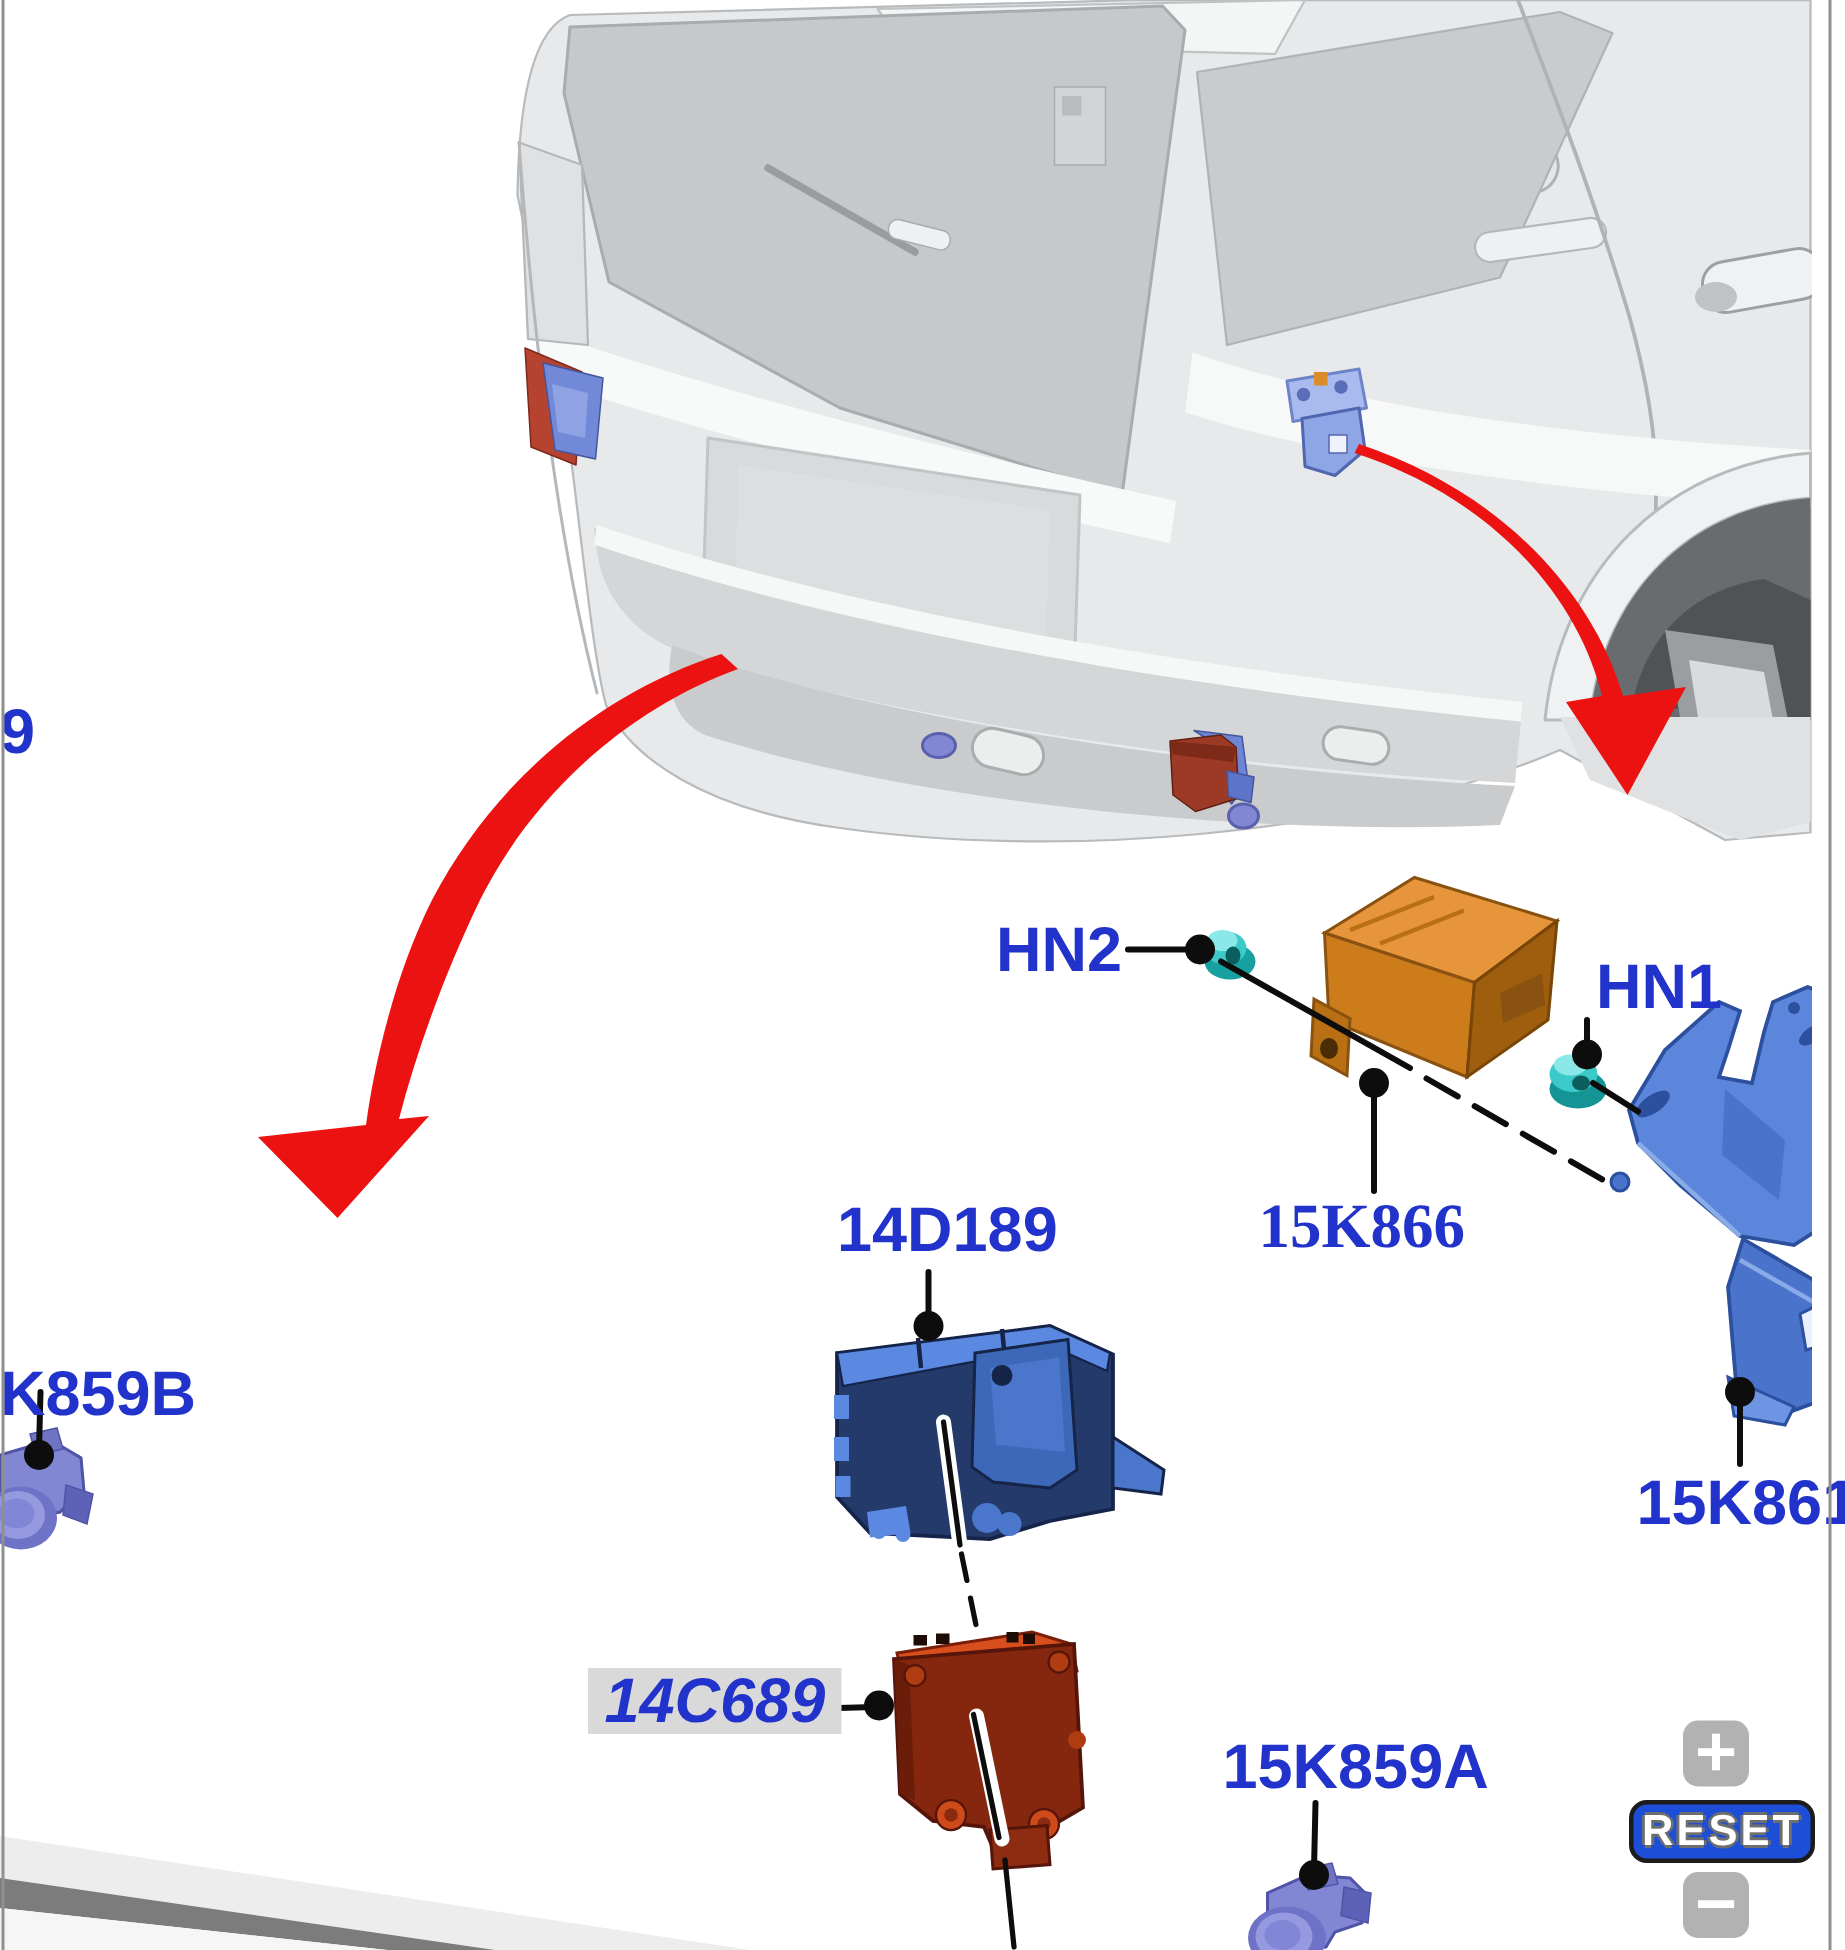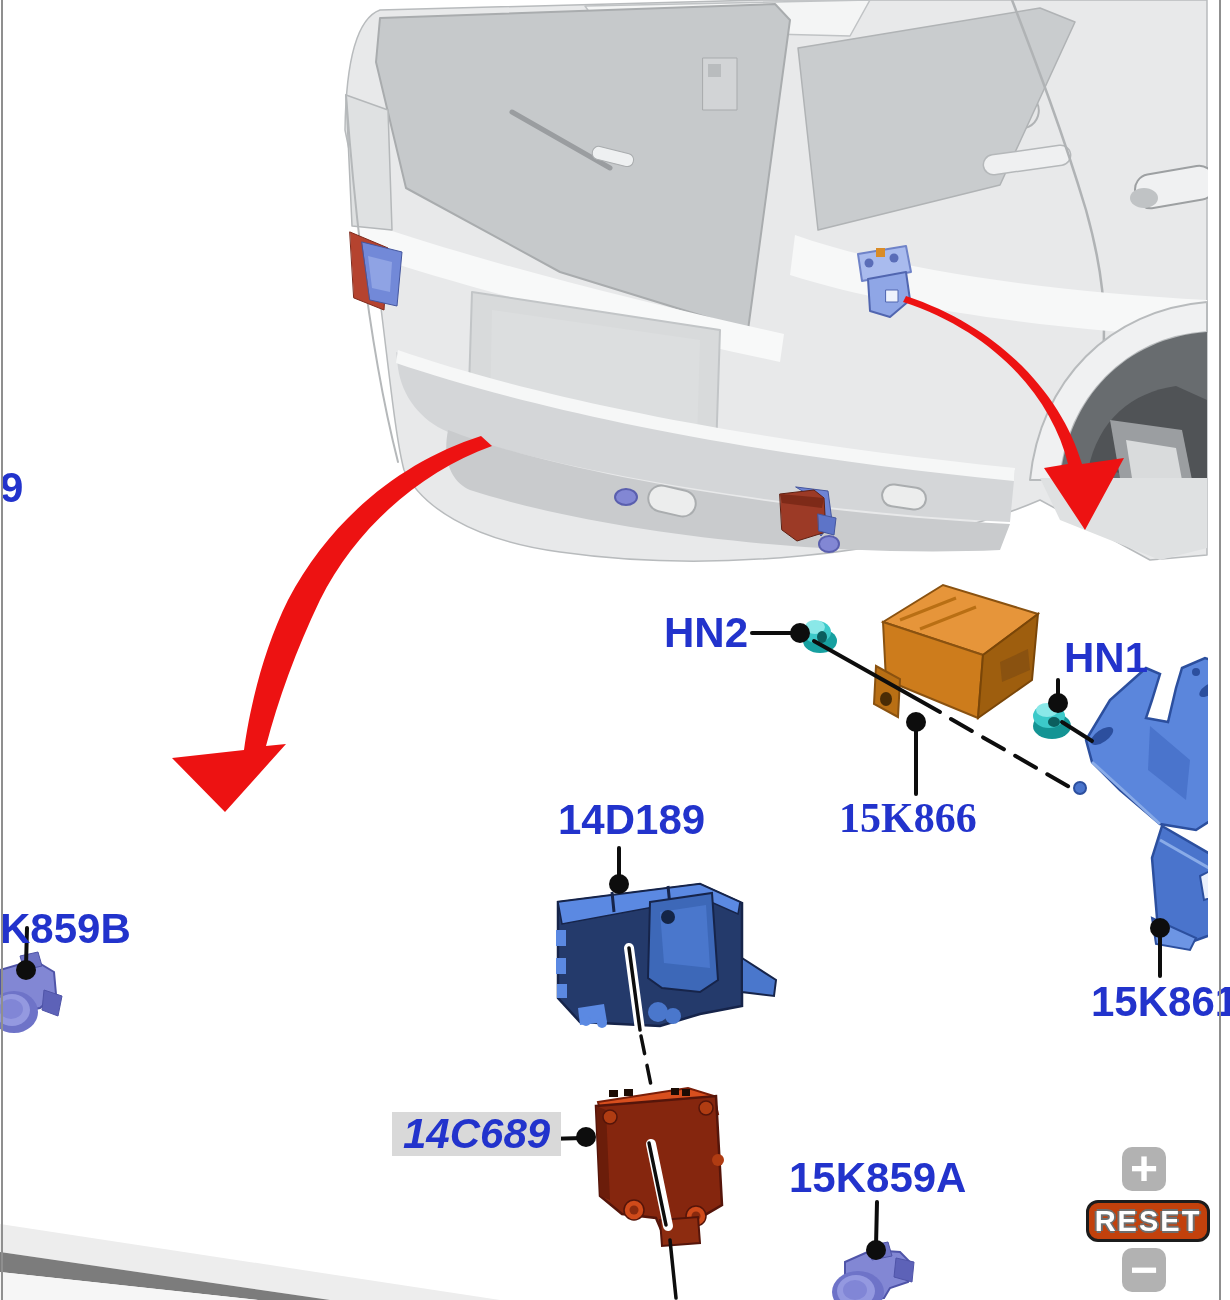--- a/index.html
+++ b/index.html
@@ -10,21 +10,21 @@
   .frame-right{left:1219px;}
   svg.art{position:absolute;left:0;top:0;}
   .part-label{position:absolute;font-weight:bold;font-size:42px;line-height:1.0;
               color:#2233cc;white-space:nowrap;letter-spacing:0px;}
   .label-highlight{background:#d9d9d9;padding:1px 11px;font-style:italic;}
   .zoom-btn{position:absolute;display:flex;align-items:center;justify-content:center;
             background:#b2b2b2;color:#ffffff;font-weight:bold;border-radius:10px;
             cursor:pointer;user-select:none;}
   #btn-plus{left:1122px;top:1147px;width:44px;height:44px;font-size:48px;line-height:40px;}
   #btn-minus{left:1122px;top:1248px;width:44px;height:44px;font-size:48px;line-height:36px;}
-  #btn-reset{left:1086px;top:1200px;width:118px;height:36px;background:#c2410c;
+  #btn-reset{left:1086px;top:1200px;width:118px;height:36px;background:#1d4ed8;
              border:3px solid #1c1c1c;border-radius:12px;font-size:29px;letter-spacing:2px;
              text-shadow:-2px 0 0 #6e6e6e,2px 0 0 #6e6e6e,0 -2px 0 #6e6e6e,0 2px 0 #6e6e6e;}
 </style>
 </head>
 <body>
 
 <div class="canvas">
 
 <svg class="art" width="1230" height="1300" viewBox="0 0 1230 1300">
   <defs>
@@ -243,21 +243,21 @@
 </svg>
 
 <div class="part-label" style="left:0px;top:467px;">9</div>
 <div class="part-label" style="left:0px;top:881px;margin-top:27px;">K859B</div>
 <div class="part-label" style="left:664px;top:612px;">HN2</div>
 <div class="part-label" style="left:1064px;top:637px;">HN1</div>
 <div class="part-label" style="left:839px;top:797px;font-family:Liberation Serif, serif;">15K866</div>
 <div class="part-label" style="left:546px;top:799px;margin-left:12px;">14D189</div>
 <div class="part-label" style="left:1091px;top:981px;">15K861</div>
 <div class="part-label label-highlight" style="left:392px;top:1112px;">14C689</div>
-<div class="part-label" style="left:789px;top:1157px;text-align:center;">15K859A</div>
+<div class="part-label" style="left:815px;top:1157px;text-align:center;">15K859A</div>
 
 <div class="zoom-btn" id="btn-plus">
   <span>+</span>
 </div>
 <div class="zoom-btn" id="btn-reset">
   <span>RESET</span>
 </div>
 <div class="zoom-btn" id="btn-minus">
   <span>−</span>
 </div>

